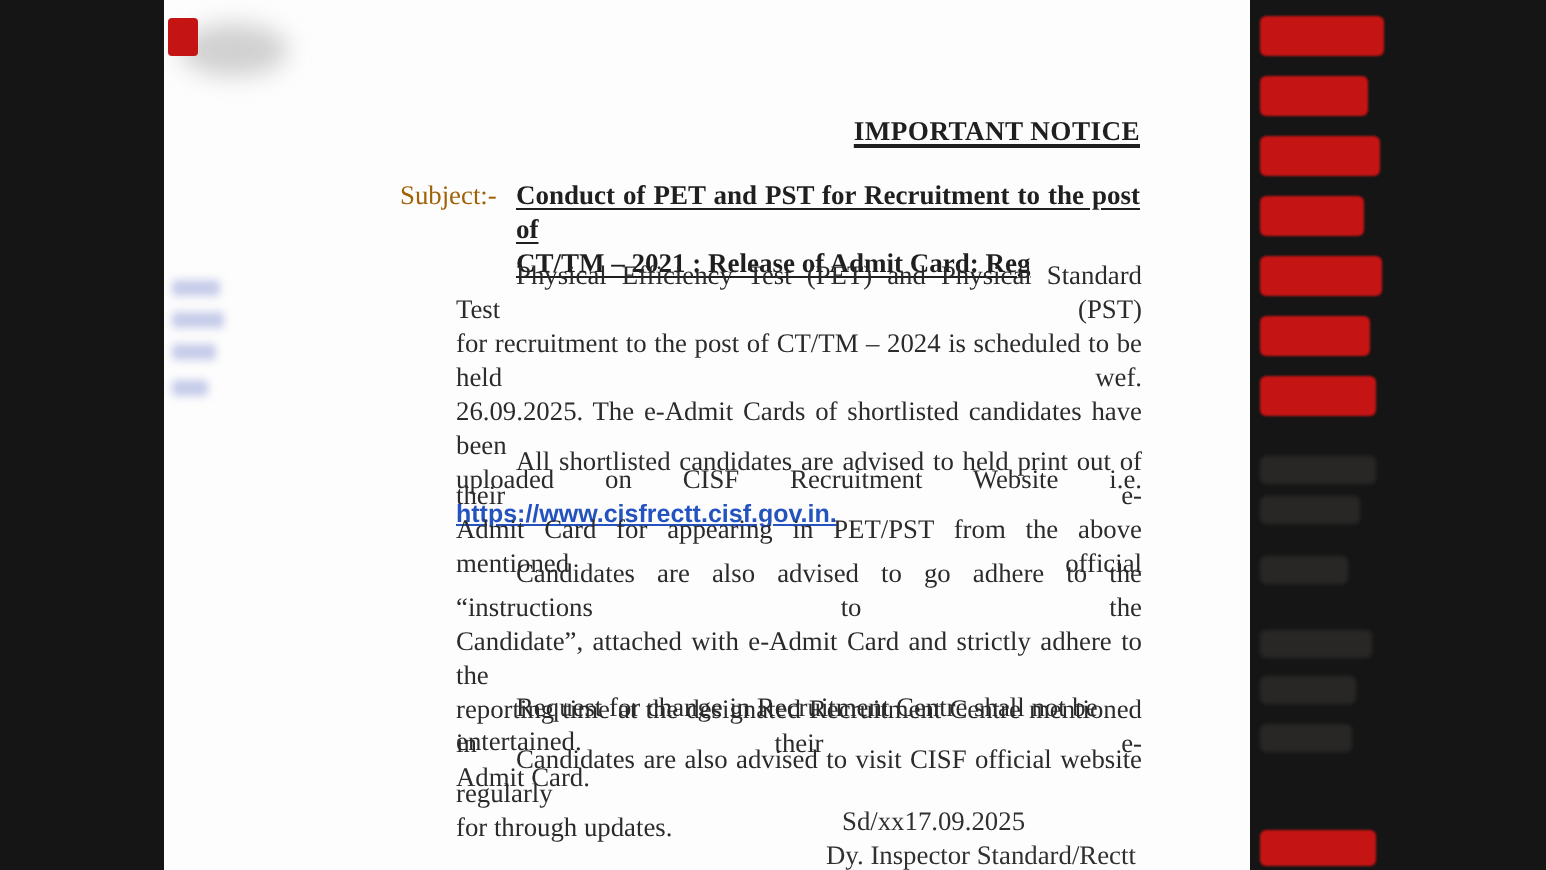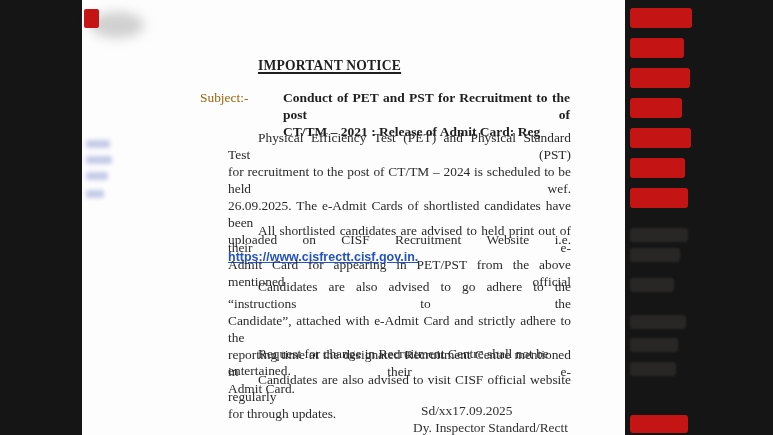--- a/index.html
+++ b/index.html
@@ -40,33 +40,33 @@
   .bsm.s4{top:190px;width:18px;}
 
   .red-chip{
     position:absolute;left:2px;top:9px;width:15px;height:19px;
     background:var(--accent-red);border-radius:2px;
   }
 
   
   .title{
     position:absolute;left:176px;top:58px;width:312px;
-    text-align:left;font-weight:bold;font-size:13.6px;line-height:16px;
+    text-align:right;font-weight:bold;font-size:13.6px;line-height:16px;
     letter-spacing:.2px;color:#1f1f1f;
     text-decoration:underline;text-decoration-thickness:1.5px;text-underline-offset:2px;
   }
   .subject-label{
     position:absolute;left:118px;top:89px;font-size:13.4px;line-height:17px;color:#a16207;
   }
   .subject{
     position:absolute;left:176px;top:89px;width:312px;
     font-weight:bold;font-size:13.5px;line-height:17px;color:#1f1f1f;
   }
   .subject .sline{
-    text-decoration-thickness:1.4px;text-underline-offset:2px;margin-left:25px;
+    text-decoration:underline;text-decoration-thickness:1.4px;text-underline-offset:2px;
   }
   .para,.sig{position:absolute;left:146px;width:343px;font-size:13.4px;line-height:17px;}
   .p1{top:129px;} .p2{top:222px;} .p3{top:278px;} .p4{top:345px;} .p5{top:371px;}
   .jl{text-align:justify;text-align-last:justify;}
   .ll{text-align:left;text-align-last:left;}
   .ind{text-indent:30px;}
   .link{
     font-family:"Liberation Sans","DejaVu Sans",sans-serif;
     font-size:12.5px;font-weight:bold;color:var(--link-blue);
     text-decoration:underline;

